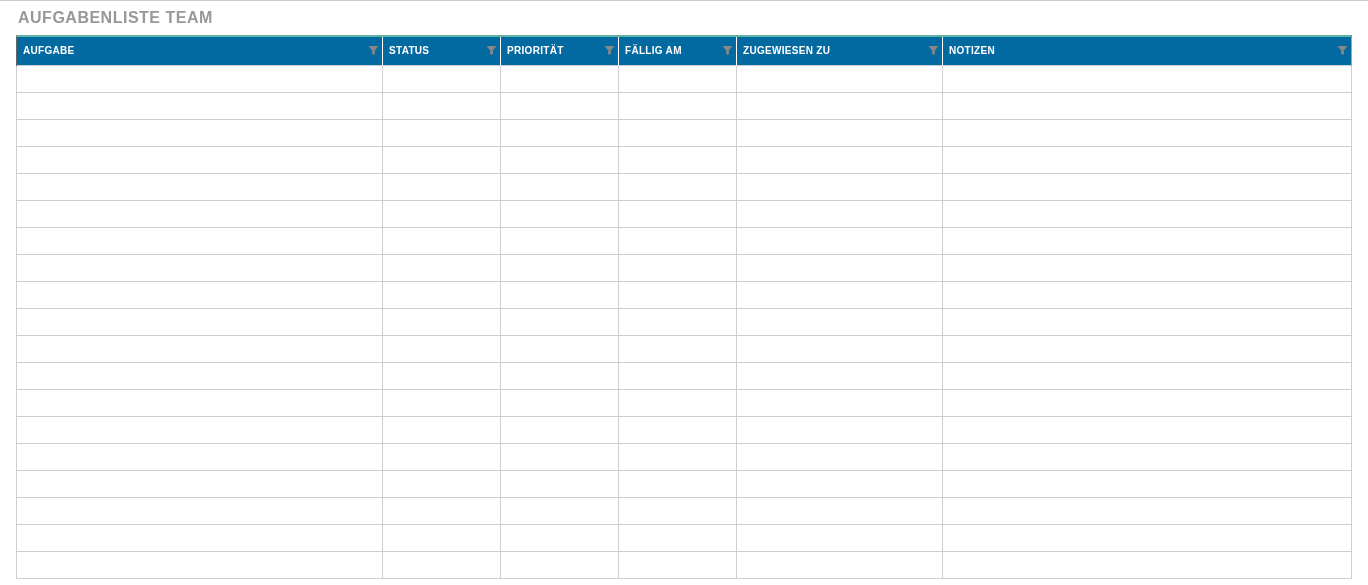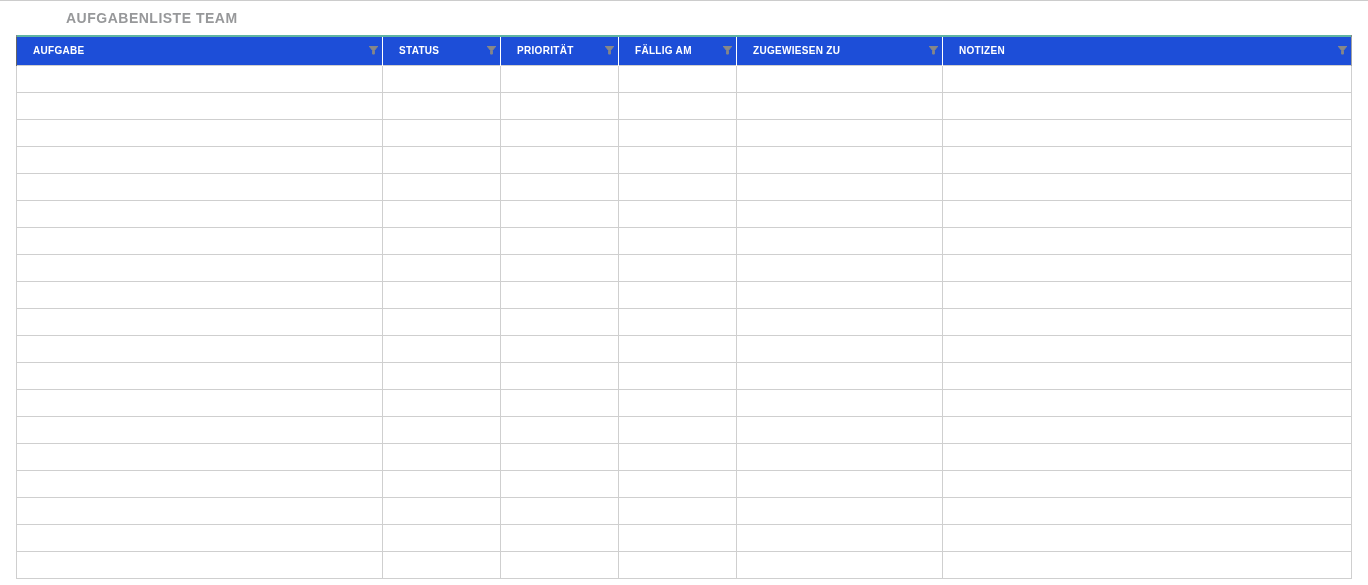--- a/index.html
+++ b/index.html
@@ -16,48 +16,47 @@
   }
   .top-divider {
     height: 1px;
     background: #cccccc;
     width: 100%;
   }
   .title-bar {
     padding: 8px 18px 8px 18px;
   }
   .title-text {
-    font-size: 14px;
+    font-size: 16px;
     font-weight: bold;
     color: #97989a;
     letter-spacing: 0.5px;
-    margin-left: 48px;
   }
   .sheet-wrap {
     padding: 0 16px;
   }
   .accent-line {
     height: 2px;
     background: #5fb4a3;
     width: 100%;
     border-left: 1px solid #888;
     border-right: 1px solid #888;
   }
   table.task-table {
     width: 100%;
     border-collapse: collapse;
     table-layout: fixed;
   }
   table.task-table th {
-    background: #1d4ed8;
+    background: #0369a1;
     color: #ffffff;
     font-size: 10px;
     font-weight: bold;
     text-align: left;
-    padding: 8px 6px 8px 16px;
+    padding: 8px 6px 8px 6px;
     border-right: 1px solid #ffffff;
     border-left: 1px solid #ffffff;
     position: relative;
     text-transform: uppercase;
     letter-spacing: 0.3px;
     height: 28px;
   }
   table.task-table th:first-child {
     border-left: 1px solid #666;
   }

